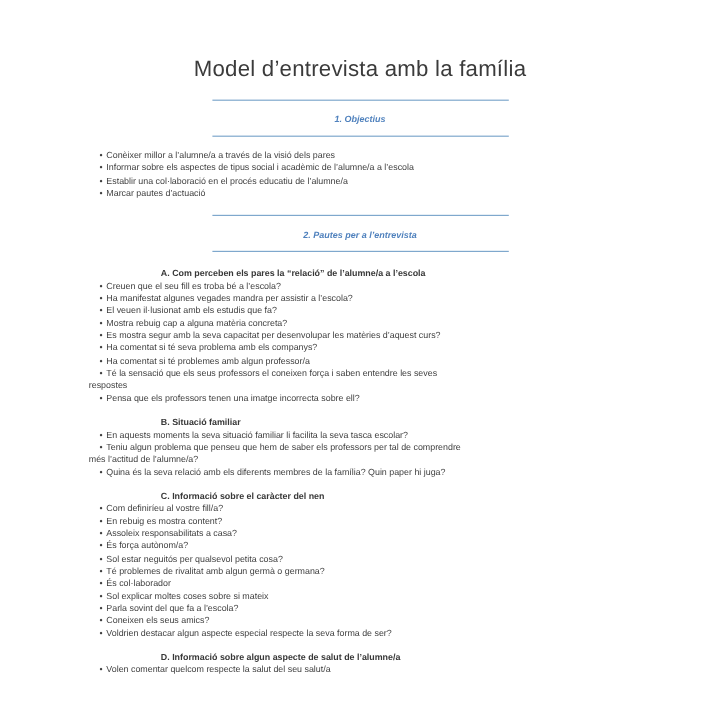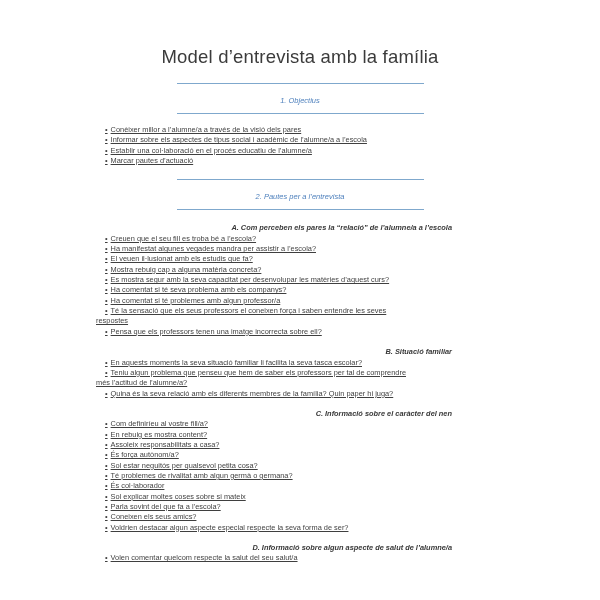--- a/index.html
+++ b/index.html
@@ -35,43 +35,41 @@
     border-bottom: 1.5px solid var(--rule, #7fa8cd);
     padding: 5px 0 6px 0;
     text-align: center;
   }
   .sec-head.second { margin-top: 13px; }
   .sec-label {
     font-size: 7.5px;
     line-height: 10px;
     font-style: italic;
     color: var(--accent, #4f81bd);
+    font-weight: bold;
   }
   .list {
-    margin: 11px 0 0 96px;
+    margin: 11px 0 0 74px;
     width: 318px;
     font-size: 7.4px;
     line-height: 10.35px;
     color: var(--text, #3f3f3f);
-    text-decoration: underline;
   }
   .list.obj-list { width: 288px; }
   .bullet-item { text-indent: 9px; }
   .bullet-dot { margin-right: 3px; }
   .sub { margin: 10px 0 0 0; }
   .sub.first { margin-top: 13px; }
   .sub-head {
     margin: 0 0 0 134px;
     width: 318px;
     font-size: 7.4px;
     line-height: 10.35px;
     font-weight: bold;
-    font-style: italic;
     color: #383838;
-    text-align: right;
   }
   .sub .list { margin-top: 0; }
 </style>
 </head>
 <body>
 
 <div class="page">
 
   <h1 class="title">Model d’entrevista amb la família</h1>
 

